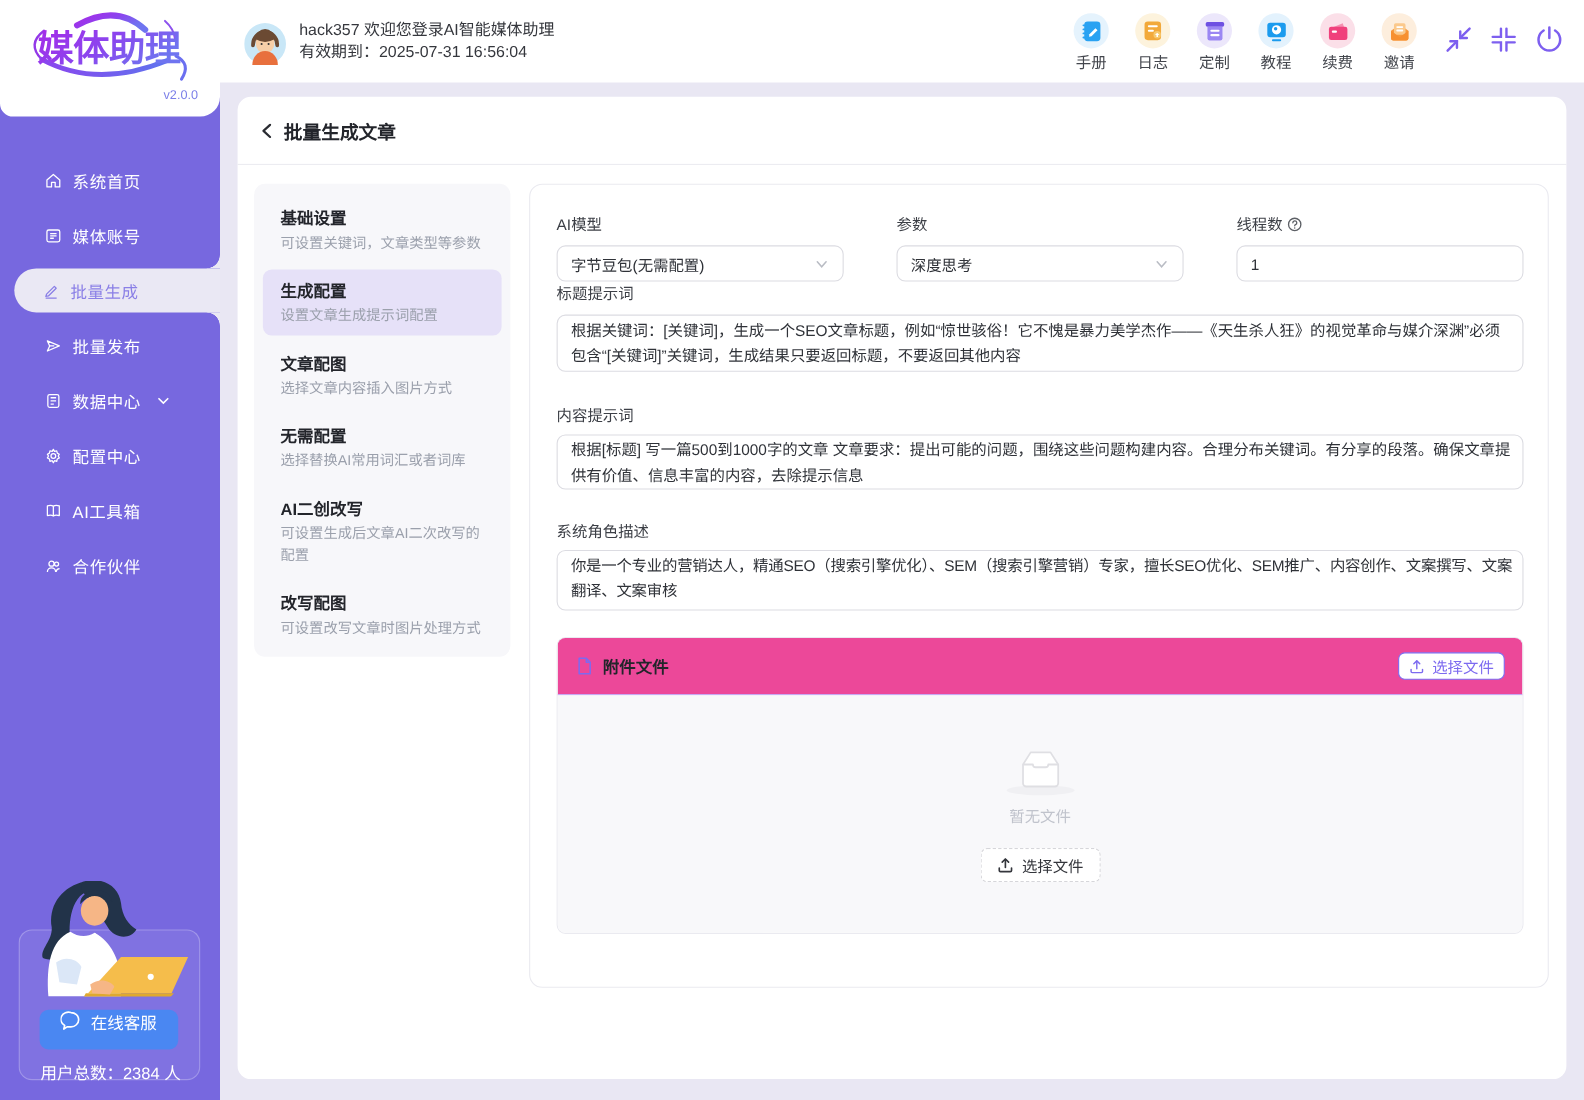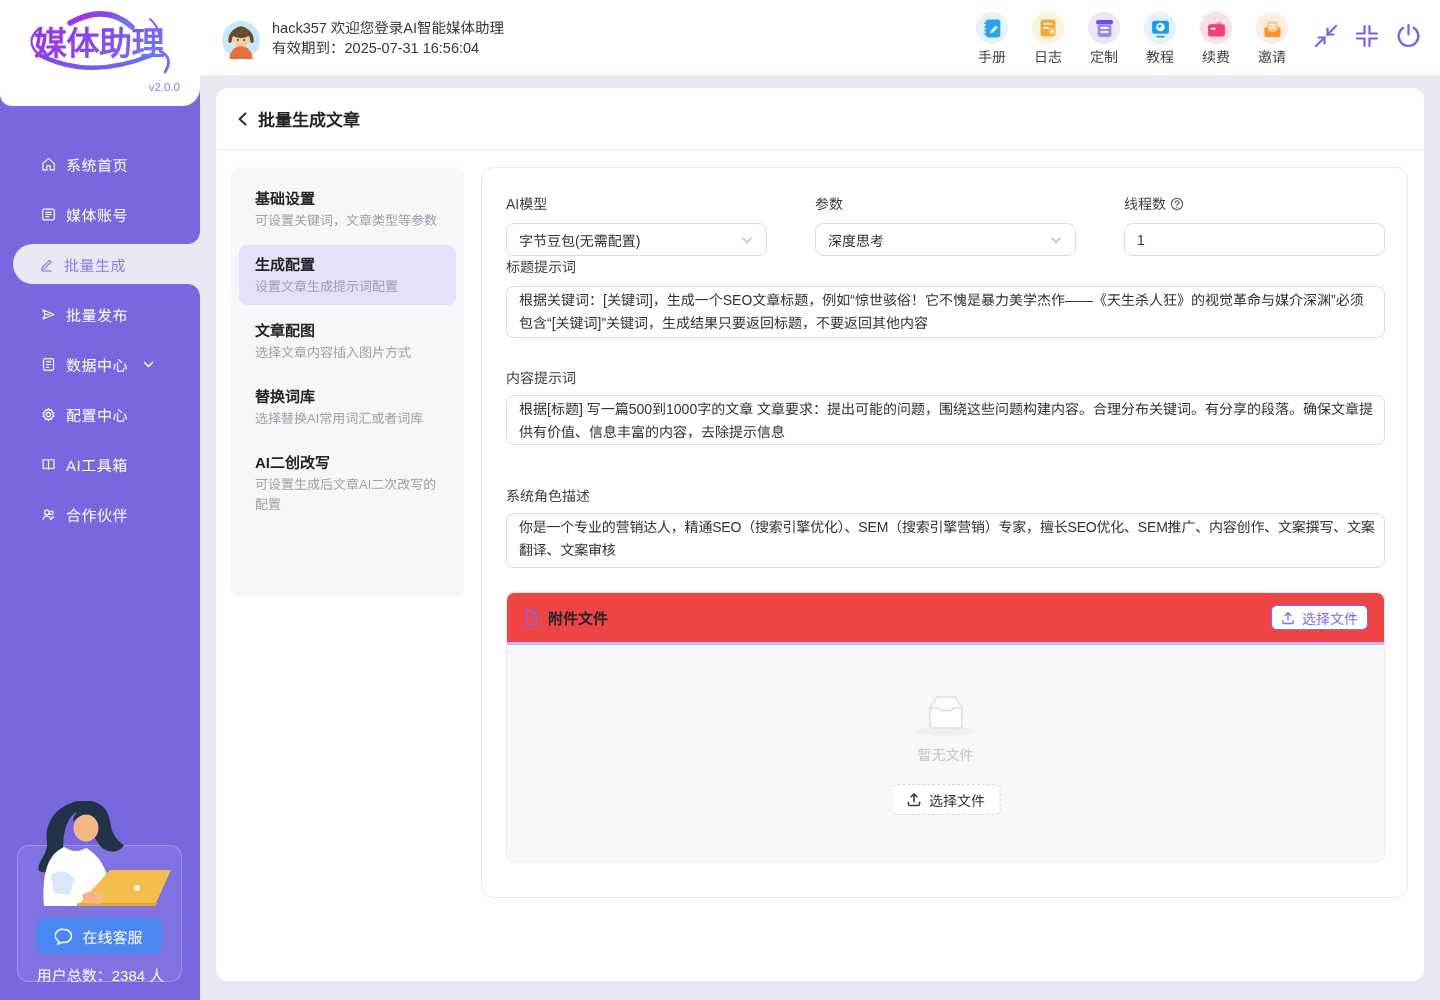--- a/index.html
+++ b/index.html
@@ -23,21 +23,21 @@
 .mi.active::before { content:''; position:absolute; right:0; top:-12px; width:12px; height:12px;
   background:radial-gradient(circle 12px at 0 0, #7768df 0 11.5px, #eae8f4 12px); }
 .mi.active::after { content:''; position:absolute; right:0; bottom:-12px; width:12px; height:12px;
   background:radial-gradient(circle 12px at 0 100%, #7768df 0 11.5px, #eae8f4 12px); }
 .chev-down { margin-left:14px; }
 .side-bottom { position:absolute; left:0; bottom:0; width:200px; height:230px; }
 .sb-card { position:absolute; left:17px; top:75px; width:165px; height:137px;
   background:rgba(255,255,255,0.07); border:1px solid rgba(255,255,255,0.25); border-radius:12px; }
 .sb-illu { position:absolute; left:16px; top:-45px; width:140px; height:105px; }
 .kefu { position:absolute; left:18px; top:72px; width:126px; height:36px; background:#4a87f2;
-  border:none; border-radius:8px; color:#fff; font-size:15px; display:flex; align-items:center;
+  border:none; border-radius:8px; color:#fff; font-size:15px; display:flex; 
   justify-content:center; gap:8px; font-family:"Liberation Sans", sans-serif;}
 .sb-total { position:absolute; left:0; width:165px; text-align:center; top:118px;
   color:#fff; font-size:15px; }
 .topbar { position:absolute; left:200px; top:0; width:1240px; height:75px; background:#fff; }
 .avatar { position:absolute; left:22px; top:21px; width:38px; height:38px; }
 .welcome { position:absolute; left:72px; top:18px; font-size:14.5px; color:#35373d; line-height:20px; }
 .qicons { position:absolute; right:140px; top:12px; display:flex; }
 .qi { width:56px; display:flex; flex-direction:column; align-items:center; }
 .qi .bub { width:32px; height:32px; border-radius:50%; display:flex; align-items:center; justify-content:center; }
 .qi .lb { margin-top:2px; font-size:14px; color:#43464d; }
@@ -63,22 +63,22 @@
 .row3 { display:flex; margin-top:25px;gap:33px; }
 .col { width:283px; margin-right:15px; }
 .col:last-child { margin-right:0; }
 .sel { margin-top:10px; height:33px; border:1px solid #dcdce2; border-radius:8px;
   display:flex; align-items:center; padding:0 12px; font-size:14px; color:#2f3238;
   justify-content:space-between; background:#fff;text-align:right; }
 .ta { white-space:nowrap; overflow:hidden; margin-top:8px; width:879px; border:1px solid #dcdce2; border-radius:8px;
   padding:2px 12px; font-size:14px; color:#2f3238; line-height:23px; background:#fff; }
 .attach { margin-top:24px; width:879px; height:270px; border:1px solid #eaeaf0;
   border-radius:8px; overflow:hidden; }
-.at-head { height:52px; display:flex; align-items:center; background:#ef4444;
-  border-bottom:3px solid #c4b5fd; padding:0 16px; }
+.at-head { height:52px; display:flex; align-items:center; background:#ec4899;
+  border-bottom:1px solid #c4b5fd; padding:0 16px; }
 .at-title { font-size:15px; font-weight:600; color:#23252b; margin-left:8px; }
 .at-btn { margin-left:auto; height:25px; border:1px solid #7c6af0; background:#fff;
   color:#7c6af0; font-size:14px; border-radius:6px; display:flex; align-items:center; gap:7px;
   padding:0 9px; font-family:"Liberation Sans", sans-serif; }
 .at-body { height:218px; background:#f8f8fa; position:relative; }
 .empty { position:absolute; left:0; right:0; top:0; height:100%; text-align:center; }
 .empty .inbox { position:absolute; top:48px; left:50%; transform:translateX(-50%); z-index:1; }
 .empty .shadow { position:absolute; top:82px; left:50%; transform:translateX(-50%); width:62px; height:9px; border-radius:50%; background:#f0f0f3; }
 .empty .tx { position:absolute; top:99px; left:0; right:0; color:#c0c3cc; font-size:14px; }
 .dash-btn { position:absolute; top:139px; left:50%; transform:translateX(-50%); height:31px; border:1px dashed #d6d6da; background:#fff;
@@ -287,26 +287,30 @@
       </div>
     <div class="sn-item on">
         <div class="t">生成配置</div>
         <div class="d">设置文章生成提示词配置</div>
       </div>
     <div class="sn-item">
         <div class="t">文章配图</div>
         <div class="d">选择文章内容插入图片方式</div>
       </div>
     <div class="sn-item">
-        <div class="t">替换词库</div>
+        <div class="t">无需配置</div>
         <div class="d">选择替换AI常用词汇或者词库</div>
       </div>
     <div class="sn-item">
         <div class="t">AI二创改写</div>
         <div class="d">可设置生成后文章AI二次改写的配置</div>
+      </div>
+    <div class="sn-item">
+        <div class="t">改写配图</div>
+        <div class="d">可设置改写文章时图片处理方式</div>
       </div>
   </div>
   <div class="form-panel">
     <div class="fp-in">
       <div class="row3">
         <div class="col">
             <div class="lab">AI模型</div>
           <div class="sel">字节豆包(无需配置)<svg width="14" height="14" viewBox="0 0 14 14" fill="none" stroke="#b9bcc4" stroke-width="1.4" stroke-linecap="round">
                 <path d="M3 5 L7 9.5 L11 5"></path>
               </svg></div>
@@ -323,21 +327,21 @@
                 <path d="M5.3 5.6 a1.8 1.8 0 1 1 2.4 1.7 c-0.5 0.2-0.7 0.5-0.7 1" stroke-linecap="round"></path>
                 <circle cx="7" cy="10.2" r="0.7" fill="#5d6066" stroke="none"></circle>
               </svg></div>
           <div class="sel">1</div>
           </div>
       </div>
       <div class="lab" style="">标题提示词</div>
       <div class="ta" style="height:52px; margin-top:10px;">根据关键词：[关键词]，生成一个SEO文章标题，例如“惊世骇俗！它不愧是暴力美学杰作——《天生杀人狂》的视觉革命与媒介深渊”必须<br>包含“[关键词]”关键词，生成结果只要返回标题，不要返回其他内容</div>
       <div class="lab" style="margin-top:29px;">内容提示词</div>
       <div class="ta" style="height:50px;">根据[标题] 写一篇500到1000字的文章 文章要求：提出可能的问题，围绕这些问题构建内容。合理分布关键词。有分享的段落。确保文章提<br>供有价值、信息丰富的内容，去除提示信息</div>
-      <div class="lab" style="margin-top:40px;">系统角色描述</div>
+      <div class="lab" style="margin-top:27px;">系统角色描述</div>
       <div class="ta" style="height:55px; letter-spacing:-0.2px;">你是一个专业的营销达人，精通SEO（搜索引擎优化）、SEM（搜索引擎营销）专家，擅长SEO优化、SEM推广、内容创作、文案撰写、文案<br>翻译、文案审核</div>
       <div class="attach">
         <div class="at-head">
           <svg width="17" height="17" viewBox="0 0 17 17" fill="none" stroke="#7c6af0" stroke-width="1.4" stroke-linejoin="round">
               <path d="M3.5 1.5 H10 L13.5 5 V15.5 H3.5 Z"></path>
               <path d="M10 1.5 V5 H13.5"></path>
             </svg>
           <div class="at-title">附件文件</div>
           <button class="at-btn"><svg width="14" height="14" viewBox="0 0 14 14" fill="none" stroke="#7c6af0" stroke-width="1.3" stroke-linecap="round" stroke-linejoin="round">
                 <path d="M7 9 V2"></path>

